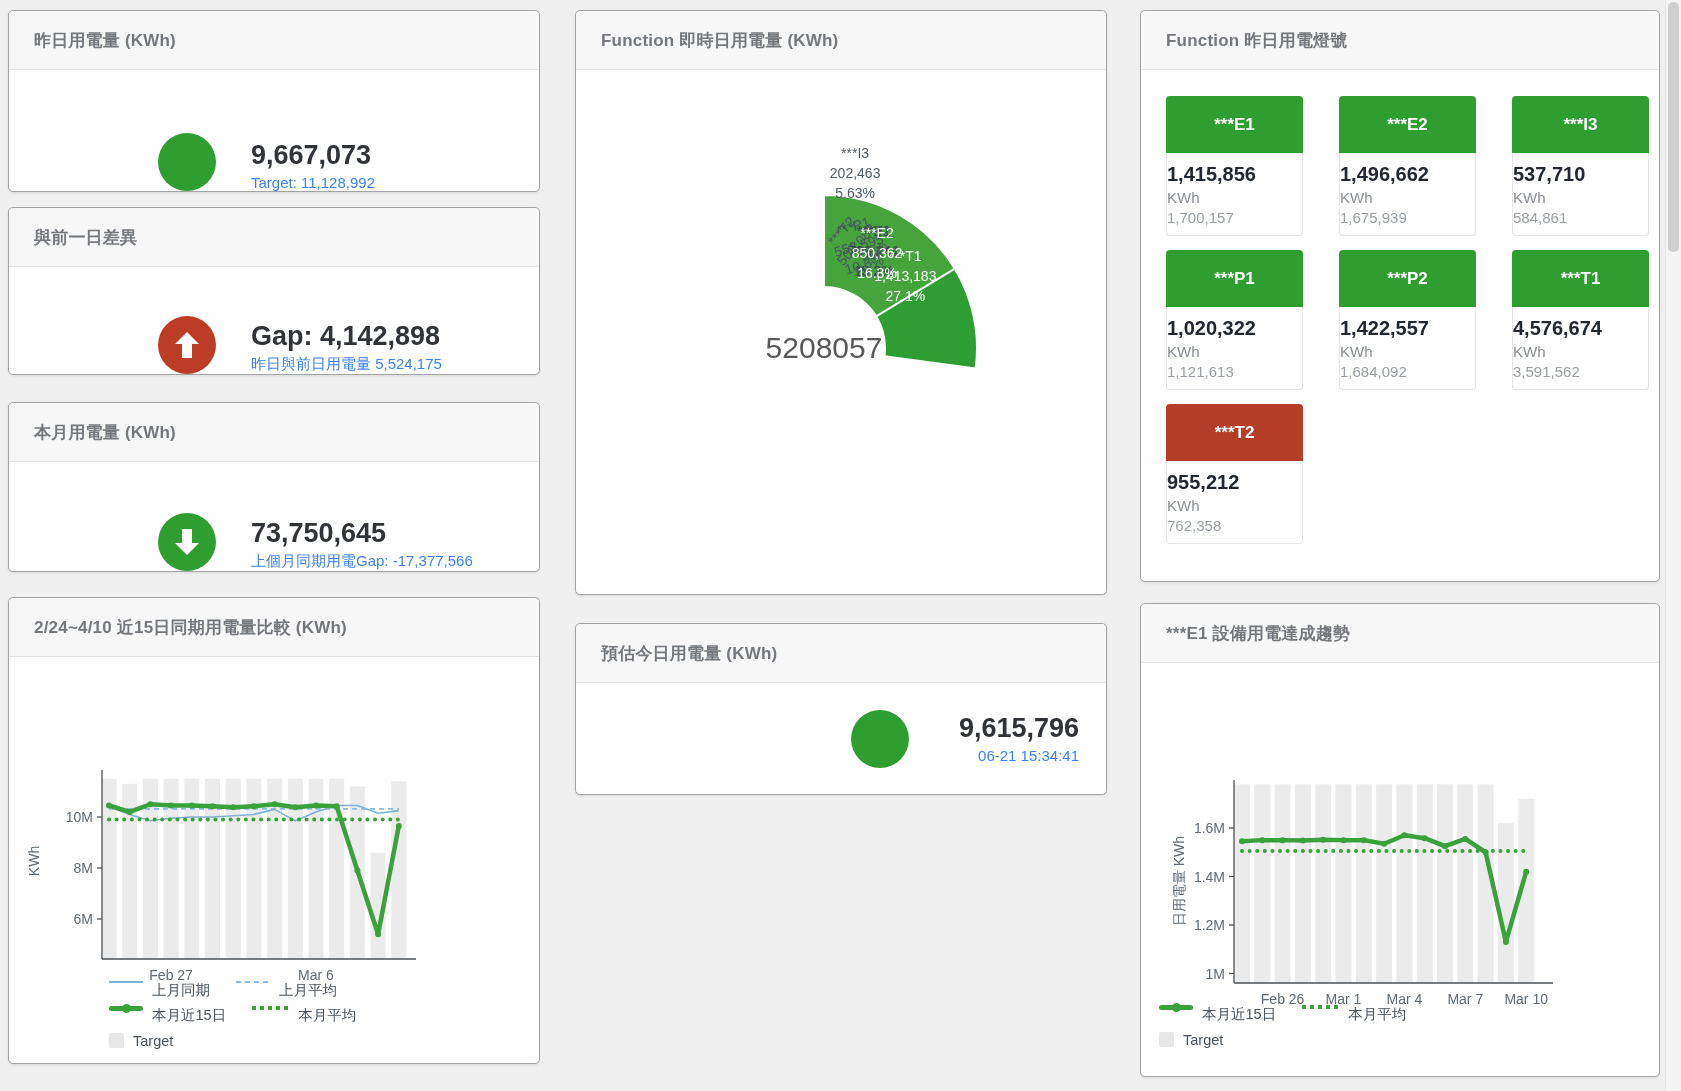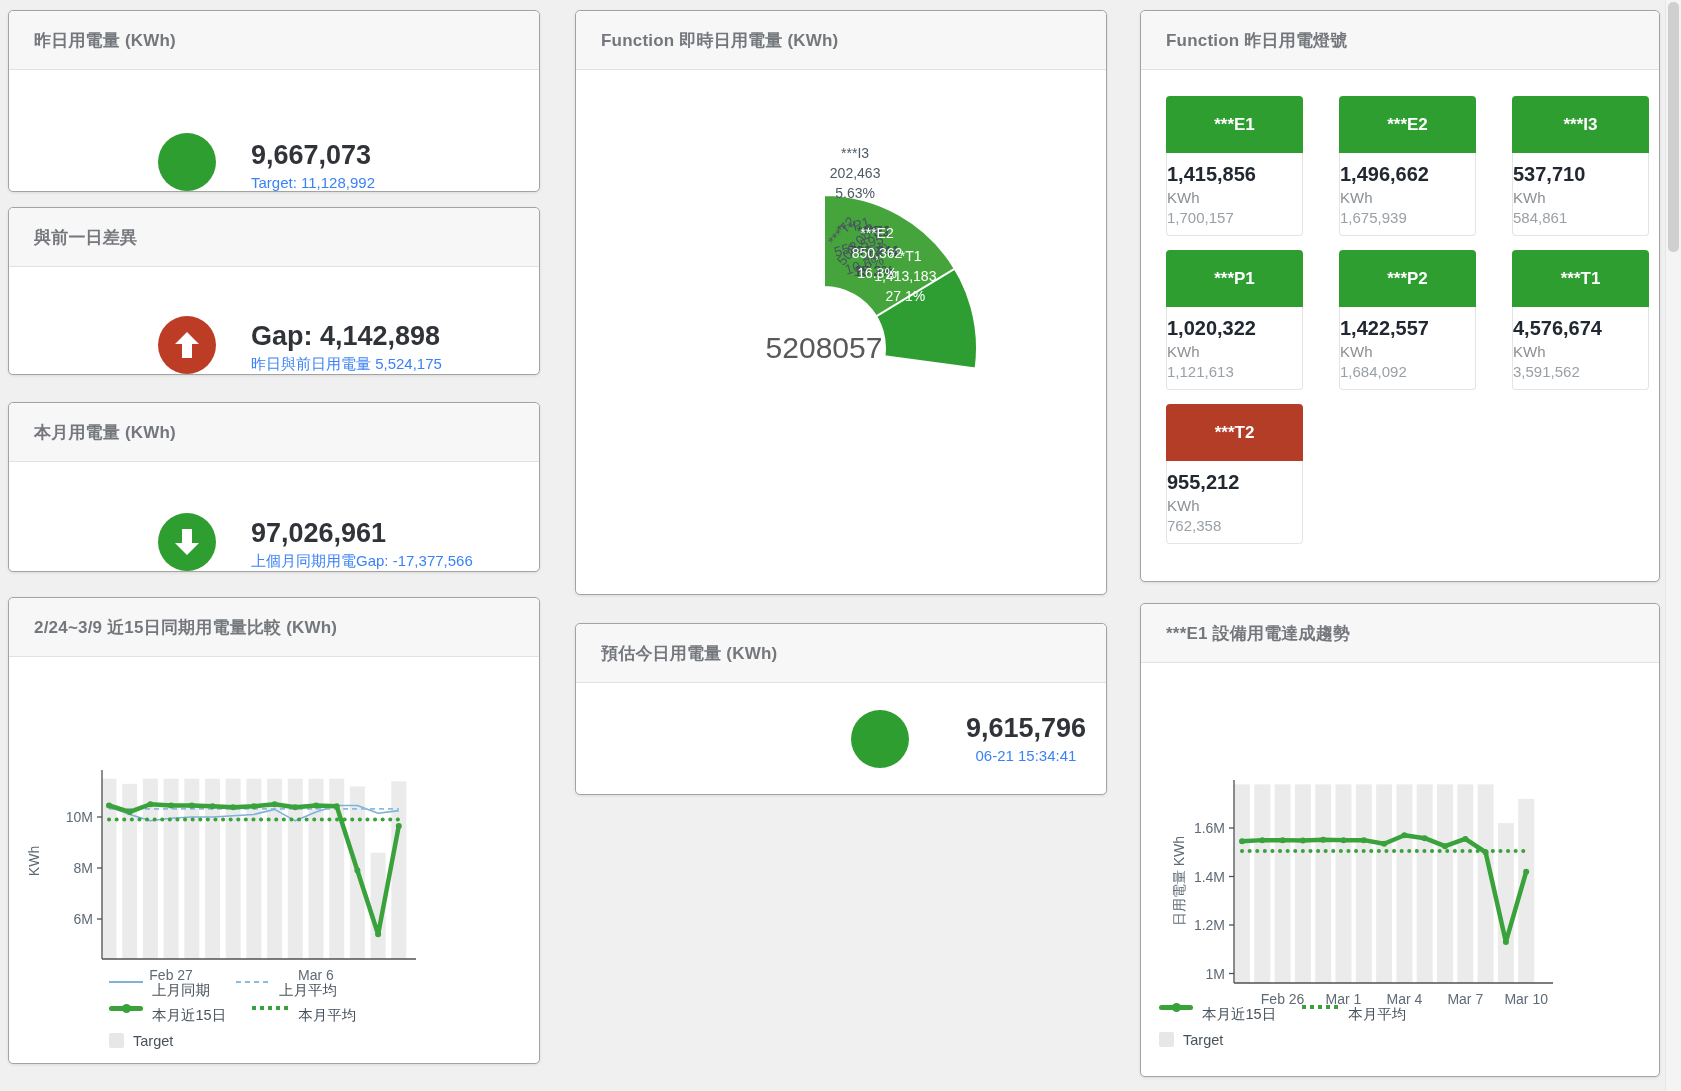--- a/index.html
+++ b/index.html
@@ -30,21 +30,21 @@
   #p-month{left:8px;top:402px;width:530px;height:168px}
   #p-compare{left:8px;top:597px;width:530px;height:465px}
   #p-realtime{left:575px;top:10px;width:530px;height:583px}
   #p-estimate{left:575px;top:623px;width:530px;height:170px}
   #p-lights{left:1140px;top:10px;width:518px;height:570px}
   #p-e1{left:1140px;top:603px;width:518px;height:472px}
 
   
   #p-estimate .panel-body{position:relative;height:calc(100% - 59px)}
   #p-estimate .stat-circle{position:absolute;left:275px;top:50%;transform:translateY(-50%)}
-  #p-estimate .stat-text{position:absolute;right:20px;top:50%;transform:translateY(-50%);text-align:center}
+  #p-estimate .stat-text{position:absolute;right:27px;top:50%;transform:translateY(-50%);text-align:right}
 
   
   #p-realtime{overflow:hidden}
   .donut-label{position:absolute;text-align:center;font-size:14px;line-height:1.42;
                color:#4a5560;white-space:nowrap;transform:translate(-50%,-50%)}
   #donut-center{position:absolute;transform:translate(-50%,-50%);font-size:30px;color:#595959}
 
   
   #tiles-grid{position:absolute;left:25px;top:85px;display:grid;
               grid-template-columns:repeat(3,137px);column-gap:36px;row-gap:13px}
@@ -121,29 +121,29 @@
   <div class="panel-header">
     <span class="panel-title">本月用電量 (KWh)</span>
   </div>
   <div class="stat-body stat-left">
     <span class="stat-circle" style="background: rgb(47, 158, 49);">
       <svg width="26" height="28" viewBox="0 0 26 28">
         <polygon points="13,27 25,15 18,15 18,1 8,1 8,15 1,15" fill="#ffffff"></polygon>
       </svg>
     </span>
     <div class="stat-text">
-      <div class="stat-value">97,026,961</div>
+      <div class="stat-value">73,750,645</div>
       <div class="stat-sub">上個月同期用電Gap: -17,377,566</div>
     </div>
   </div>
 </div>
 
 <div class="panel" id="p-compare">
   <div class="panel-header">
-    <span class="panel-title">2/24~3/9 近15日同期用電量比較 (KWh)</span>
+    <span class="panel-title">2/24~4/10 近15日同期用電量比較 (KWh)</span>
   </div>
   <svg class="chart-svg" id="compare-svg" width="530" height="465" viewBox="0 0 530 465">
       <rect x="92.5" y="180.75" width="15" height="180.25" fill="#ebebeb"></rect>
       <rect x="113.2" y="185.84999999999997" width="15" height="175.15000000000003" fill="#ebebeb"></rect>
       <rect x="133.9" y="180.75" width="15" height="180.25" fill="#ebebeb"></rect>
       <rect x="154.6" y="180.75" width="15" height="180.25" fill="#ebebeb"></rect>
       <rect x="175.3" y="180.75" width="15" height="180.25" fill="#ebebeb"></rect>
       <rect x="196" y="180.75" width="15" height="180.25" fill="#ebebeb"></rect>
       <rect x="216.7" y="180.75" width="15" height="180.25" fill="#ebebeb"></rect>
       <rect x="237.4" y="180.75" width="15" height="180.25" fill="#ebebeb"></rect>

